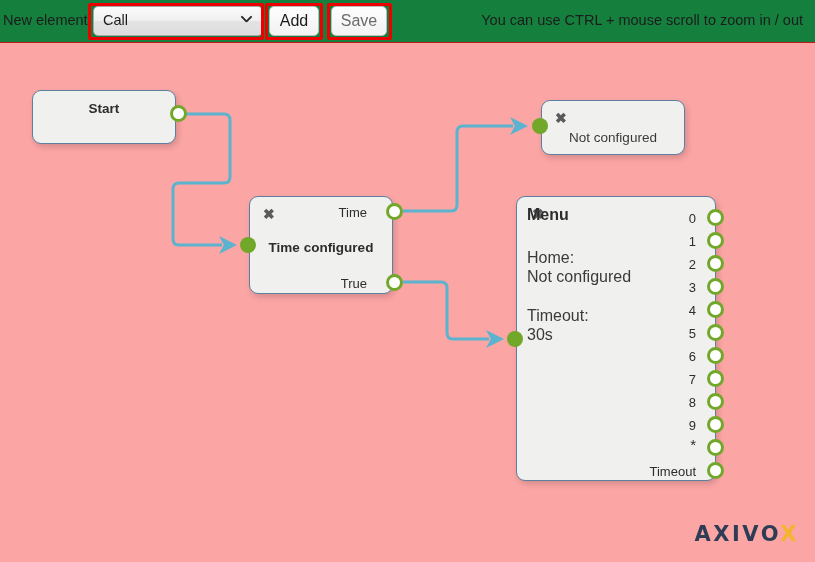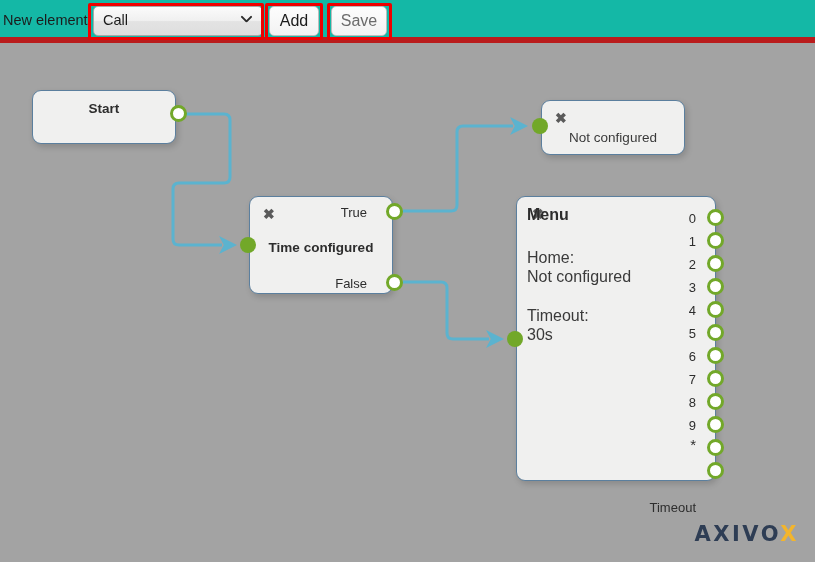--- a/index.html
+++ b/index.html
@@ -8,22 +8,22 @@
     width: 815px; height: 562px;
     overflow: hidden;
     background: #ffffff;
     font-family: "Liberation Sans", sans-serif;
   }
   #app { position: relative; width: 815px; height: 562px; background:#ffffff; }
 
   
   .toolbar {
     position: absolute; left:0; top:0; width:815px; height:43px;
-    background: #14b8a6;
-    border-bottom: 6px solid #b91c1c;
+    background: #15803d;
+    border-bottom: 1px solid #b91c1c;
   }
   .tb-label {
     position:absolute; left:3px; top:12px;
     font-size:14.5px; color:#1c1c1c; white-space:nowrap;
   }
   .select-wrap { position:absolute; left:93px; top:6px; width:170px; height:30px; }
   .select-box {
     width:100%; height:100%;
     background: linear-gradient(to bottom,#fbfbfb 0%, #f0f0f0 48%, #e3e3e3 52%, #dedede 100%);
     border:1px solid #a8a8a8; border-radius:5px;
@@ -60,21 +60,21 @@
     font-size:14.5px; color:#1c1c1c; white-space:nowrap;
   }
 
   
   .redbox { position:absolute; border:3px solid #ef0000; border-radius:2px; pointer-events:none; }
   #rb-select { left:88px;  top:3px;  width:176px; height:37px; }
   #rb-add    { left:265px; top:3px;  width:58px;  height:37px; }
   #rb-save   { left:327px; top:3px;  width:65px;  height:37px; }
 
   
-  .canvas { position:absolute; left:0; top:43px; width:815px; height:519px; background:#a3a3a3; }
+  .canvas { position:absolute; left:0; top:43px; width:815px; height:519px; background:#fca5a5; }
   svg.layer { position:absolute; left:0; top:0; width:815px; height:519px; overflow:visible; }
 
   .node {
     position:absolute;
     background:#f0f0ef;
     border:1.4px solid #5b7f9e;
     border-radius:9px;
     box-shadow: 2px 3px 6px rgba(0,0,0,0.16);
   }
   .node-title {
@@ -122,20 +122,21 @@
     <div class="select-wrap">
       <div class="select-box">
         <span class="select-text">Call</span>
         <span class="chev"></span>
       </div>
     </div>
 
     <div class="tb-btn" id="btn-add">Add</div>
     <div class="tb-btn" id="btn-save">Save</div>
 
+    <span class="tb-hint">You can use CTRL + mouse scroll to zoom in / out</span>
   </div>
 
   <div class="redbox" id="rb-select"></div>
   <div class="redbox" id="rb-add"></div>
   <div class="redbox" id="rb-save"></div>
 
   <svg width="815" height="562" style="position:absolute;left:0;top:0;pointer-events:none;">
     <defs>
       <marker id="redhead" markerWidth="5" markerHeight="5" refX="3.6" refY="2.5" orient="auto">
         <path d="M0,0 L5,2.5 L0,5 z" fill="#ef0000"></path>
@@ -163,22 +164,22 @@
     </svg>
 
     <div class="node" id="node-start" style="left:32px; top:47px; width:144px; height:54px;">
       <div class="node-title" style="top:10px;">Start</div>
     </div>
     <div class="port port-out" style="position:absolute; left:170px; top:62px;"></div>
 
     <div class="node" id="node-timecondition" style="left:249px; top:153px; width:144px; height:98px;">
       <div class="close-x" style="left:13px; top:10px;">✖</div>
       <div class="node-title" style="top:43px;">Time configured</div>
-      <div class="port-label" style="right:25px; top:8px; width:60px;">True</div>
-      <div class="port-label" style="right:25px; top:79px; width:60px;">False</div>
+      <div class="port-label" style="right:25px; top:8px; width:60px;">Time</div>
+      <div class="port-label" style="right:25px; top:79px; width:60px;">True</div>
     </div>
     <div class="port port-in" style="position:absolute; left:240px; top:194px;"></div>
     <div class="port port-out" style="position:absolute; left:386px; top:160px;"></div>
     <div class="port port-out" style="position:absolute; left:386px; top:231px;"></div>
 
     <div class="node" id="node-voicemail" style="left:541px; top:57px; width:144px; height:55px;">
       <div class="close-x" style="left:13px; top:10px;">✖</div>
       <div class="node-sub" style="top:29px;">Not configured</div>
     </div>
     <div class="port port-in" style="position:absolute; left:532px; top:75px;"></div>
@@ -195,21 +196,21 @@
           <div class="port-label" style="right: 19px; top: 37px; width: 80px;">1</div>
           <div class="port-label" style="right: 19px; top: 60px; width: 80px;">2</div>
           <div class="port-label" style="right: 19px; top: 83px; width: 80px;">3</div>
           <div class="port-label" style="right: 19px; top: 106px; width: 80px;">4</div>
           <div class="port-label" style="right: 19px; top: 129px; width: 80px;">5</div>
           <div class="port-label" style="right: 19px; top: 152px; width: 80px;">6</div>
           <div class="port-label" style="right: 19px; top: 175px; width: 80px;">7</div>
           <div class="port-label" style="right: 19px; top: 198px; width: 80px;">8</div>
           <div class="port-label" style="right: 19px; top: 221px; width: 80px;">9</div>
           <div class="port-label" style="right: 19px; top: 239px; width: 80px; font-size: 15px;">*</div>
-          <div class="port-label" style="right: 19px; top: 267px; width: 80px; margin-top: 36px;">Timeout</div>
+          <div class="port-label" style="right: 19px; top: 267px; width: 80px;">Timeout</div>
         </div>
     </div>
     <div class="port port-in" style="position:absolute; left:507px; top:288px;"></div>
     <div id="menu-ports">
         <div class="port port-out" style="position: absolute; left: 707px; top: 166px;"></div>
         <div class="port port-out" style="position: absolute; left: 707px; top: 189px;"></div>
         <div class="port port-out" style="position: absolute; left: 707px; top: 212px;"></div>
         <div class="port port-out" style="position: absolute; left: 707px; top: 235px;"></div>
         <div class="port port-out" style="position: absolute; left: 707px; top: 258px;"></div>
         <div class="port port-out" style="position: absolute; left: 707px; top: 281px;"></div>

